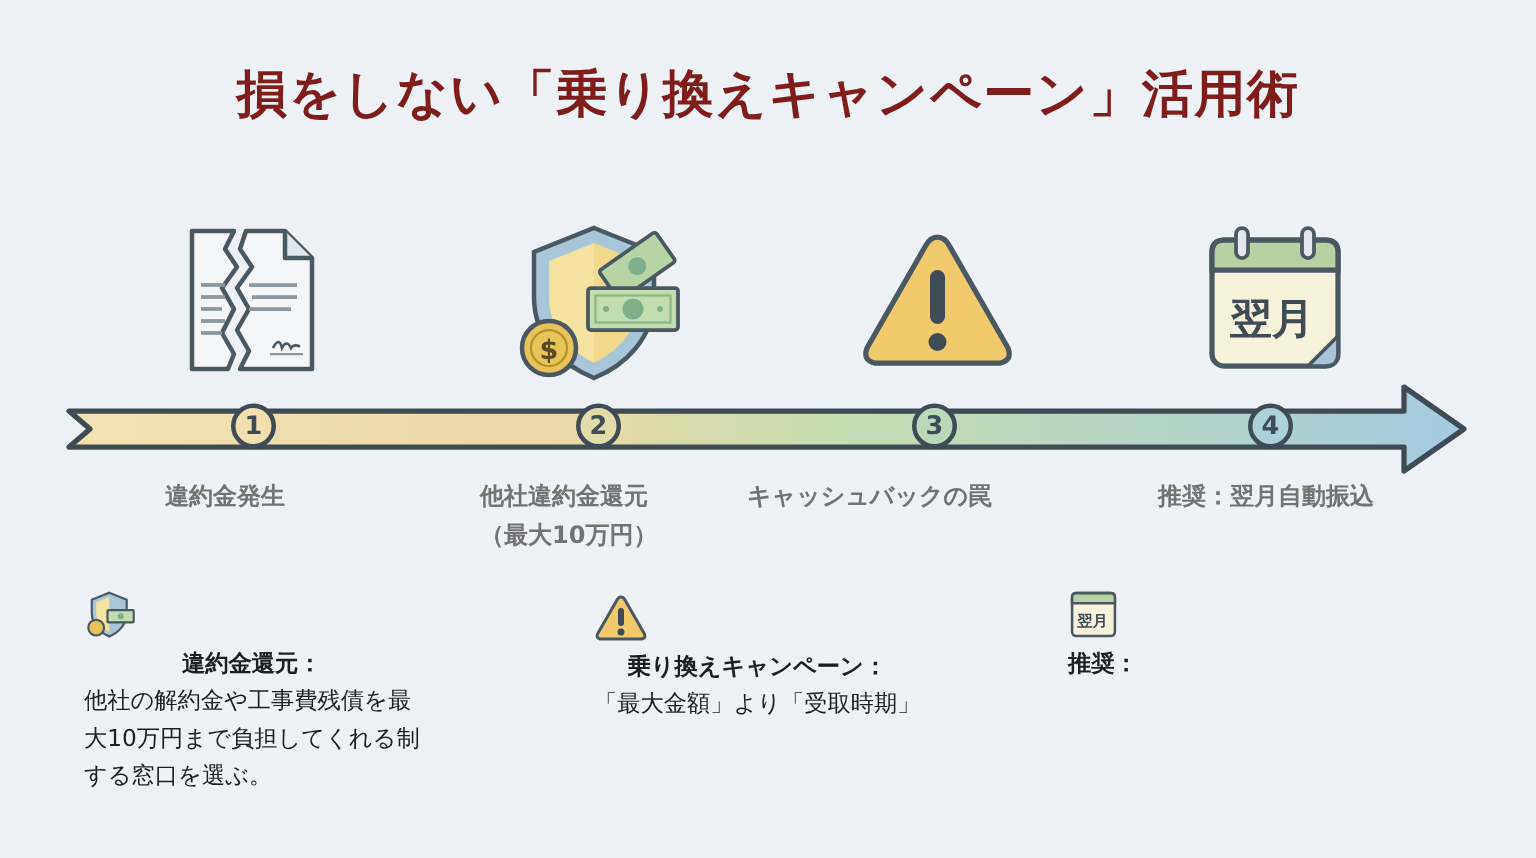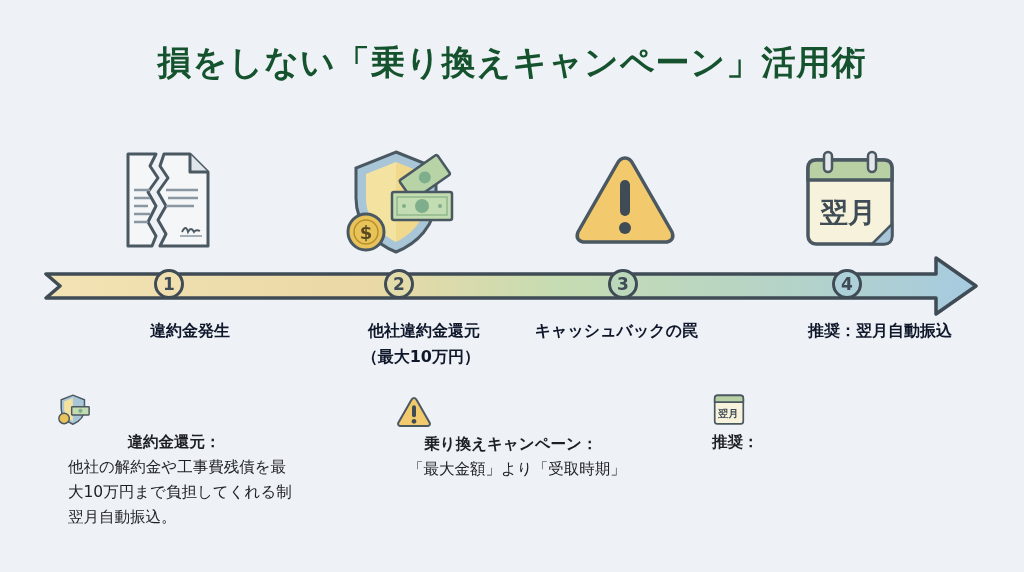--- a/index.html
+++ b/index.html
@@ -6,39 +6,39 @@
   body {
     width: 1024px; height: 572px; overflow: hidden;
     background: #eef1f5;
     font-family: "DejaVu Sans", "Liberation Sans", sans-serif;
     color: #1c1f24;
     position: relative;
   }
   .title {
     position: absolute; left: 0; right: 0; top: 40px;
     text-align: center; font-size: 34px; font-weight: bold;
-    letter-spacing: 1px; color: #14532d;
+    letter-spacing: 1px; color: #7f1d1d;
   }
   .icon { position: absolute; }
   .timeline { position: absolute; left: 44px; top: 254px; width: 940px; height: 64px; }
   .step-circle {
     position: absolute; width: 30px; height: 30px; border-radius: 50%;
     border: 3px solid #3f4b55; display: flex; align-items: center; justify-content: center;
     font-size: 17px; font-weight: bold; color: #3f4b55; box-sizing: border-box;
     top: 269px;
   }
   .step-label {
     position: absolute; top: 318px; font-size: 16px; font-weight: bold;
-    text-align: right; color: #0f172a; line-height: 26px; white-space: nowrap;
+    text-align: left; color: #737373; line-height: 26px; white-space: nowrap;
   }
   .note {
     position: absolute; font-size: 15.5px; line-height: 25px; color: #1c1f24;
   }
   .note .head { font-weight: bold; text-align: center; }
-  .note .line { white-space: nowrap; margin-left: 12px; }
+  .note .line { white-space: nowrap; }
   .small-icon { display: block; margin-bottom: 4px; }
 </style>
 </head>
 <body>
 
 <div class="title">損をしない「乗り換えキャンペーン」活用術</div>
 
 <svg class="icon" style="left:122px;top:150px" width="92" height="104" viewBox="0 0 92 104">
   <path d="M6 4 H34 L28 16 L36 28 L26 42 L34 56 L26 72 L34 86 L30 96 H6 Z" fill="#f4f6f8" stroke="#4a5862" stroke-width="3" stroke-linejoin="round"></path>
   <path d="M42 4 H68 L86 22 V96 H38 L44 84 L36 70 L44 56 L36 42 L46 28 L38 16 Z" fill="#f4f6f8" stroke="#4a5862" stroke-width="3" stroke-linejoin="round"></path>
@@ -111,36 +111,36 @@
 <div class="step-label" style="left:110px;width:120px">
   <div>違約金発生</div>
 </div>
 <div class="step-label" style="left:320px;width:160px">
   <div>他社違約金還元</div>
   <div>（最大10万円）</div>
 </div>
 <div class="step-label" style="left:498px;width:200px">
   <div>キャッシュバックの罠</div>
 </div>
-<div class="step-label" style="left:752px;width:200px">
+<div class="step-label" style="left:772px;width:200px">
   <div>推奨：翌月自動振込</div>
 </div>
 
 <div class="note" style="left:56px;top:394px">
   <svg class="small-icon" width="36" height="32" viewBox="0 0 112 110">
     <path d="M52 4 L92 20 V50 C92 78 72 96 52 104 C32 96 12 78 12 50 V20 Z" fill="#a9c6d8" stroke="#4a5862" stroke-width="5"></path>
     <path d="M52 14 L22 26 V50 C22 72 36 86 52 94 Z" fill="#f3e2a0"></path>
     <rect x="48" y="44" width="60" height="28" rx="2" fill="#c3dcb1" stroke="#4a5862" stroke-width="5"></rect>
     <circle cx="78" cy="58" r="7" fill="#7fae8c"></circle>
     <circle cx="22" cy="84" r="18" fill="#e8c35a" stroke="#4a5862" stroke-width="5"></circle>
   </svg>
   <div class="head">違約金還元：</div>
   <div class="line">他社の解約金や工事費残債を最</div>
   <div class="line">大10万円まで負担してくれる制</div>
-  <div class="line">翌月自動振込。</div>
+  <div class="line">する窓口を選ぶ。</div>
 </div>
 
 <div class="note" style="left:396px;top:396px">
   <svg class="small-icon" width="36" height="32" viewBox="0 0 106 96">
     <path d="M53 6 Q58 6 61 12 L100 80 Q103 88 95 90 H11 Q3 88 6 80 L45 12 Q48 6 53 6 Z" fill="#f2c96d" stroke="#4a5862" stroke-width="6" stroke-linejoin="round"></path>
     <rect x="47" y="28" width="12" height="36" rx="6" fill="#3f4b55"></rect>
     <circle cx="53" cy="76" r="7" fill="#3f4b55"></circle>
   </svg>
   <div class="head">乗り換えキャンペーン：</div>
   <div class="line">「最大金額」より「受取時期」</div>

